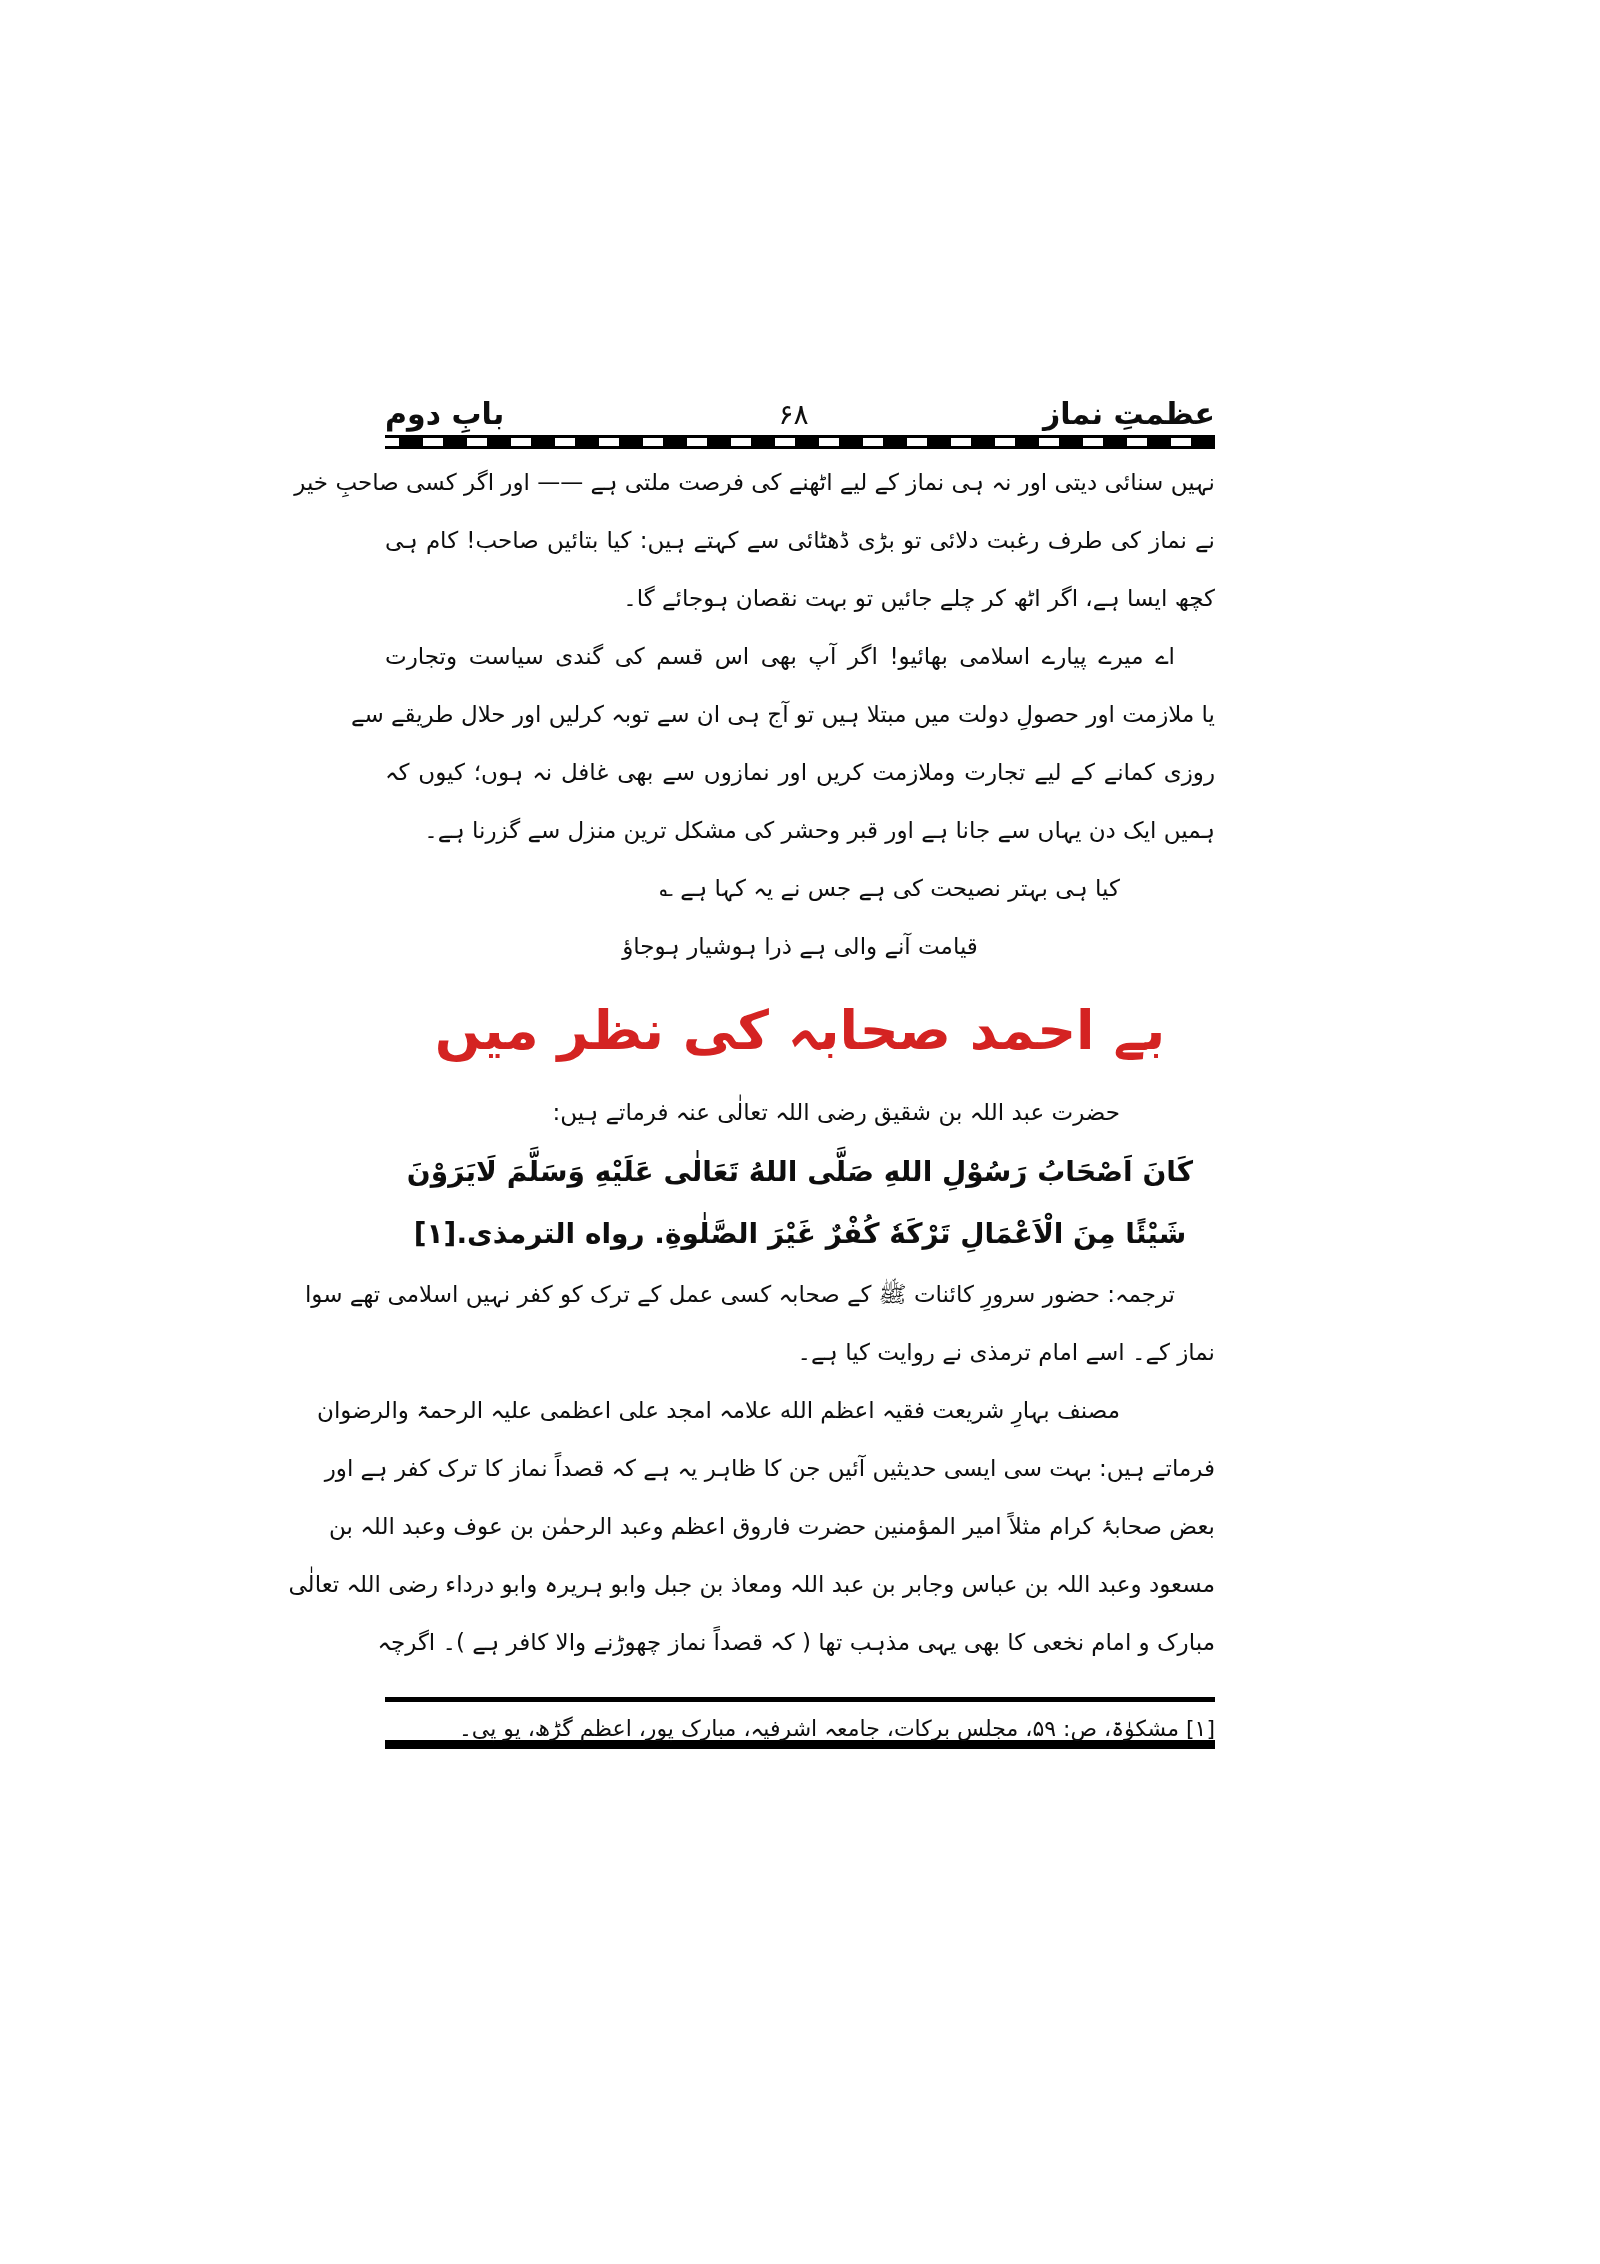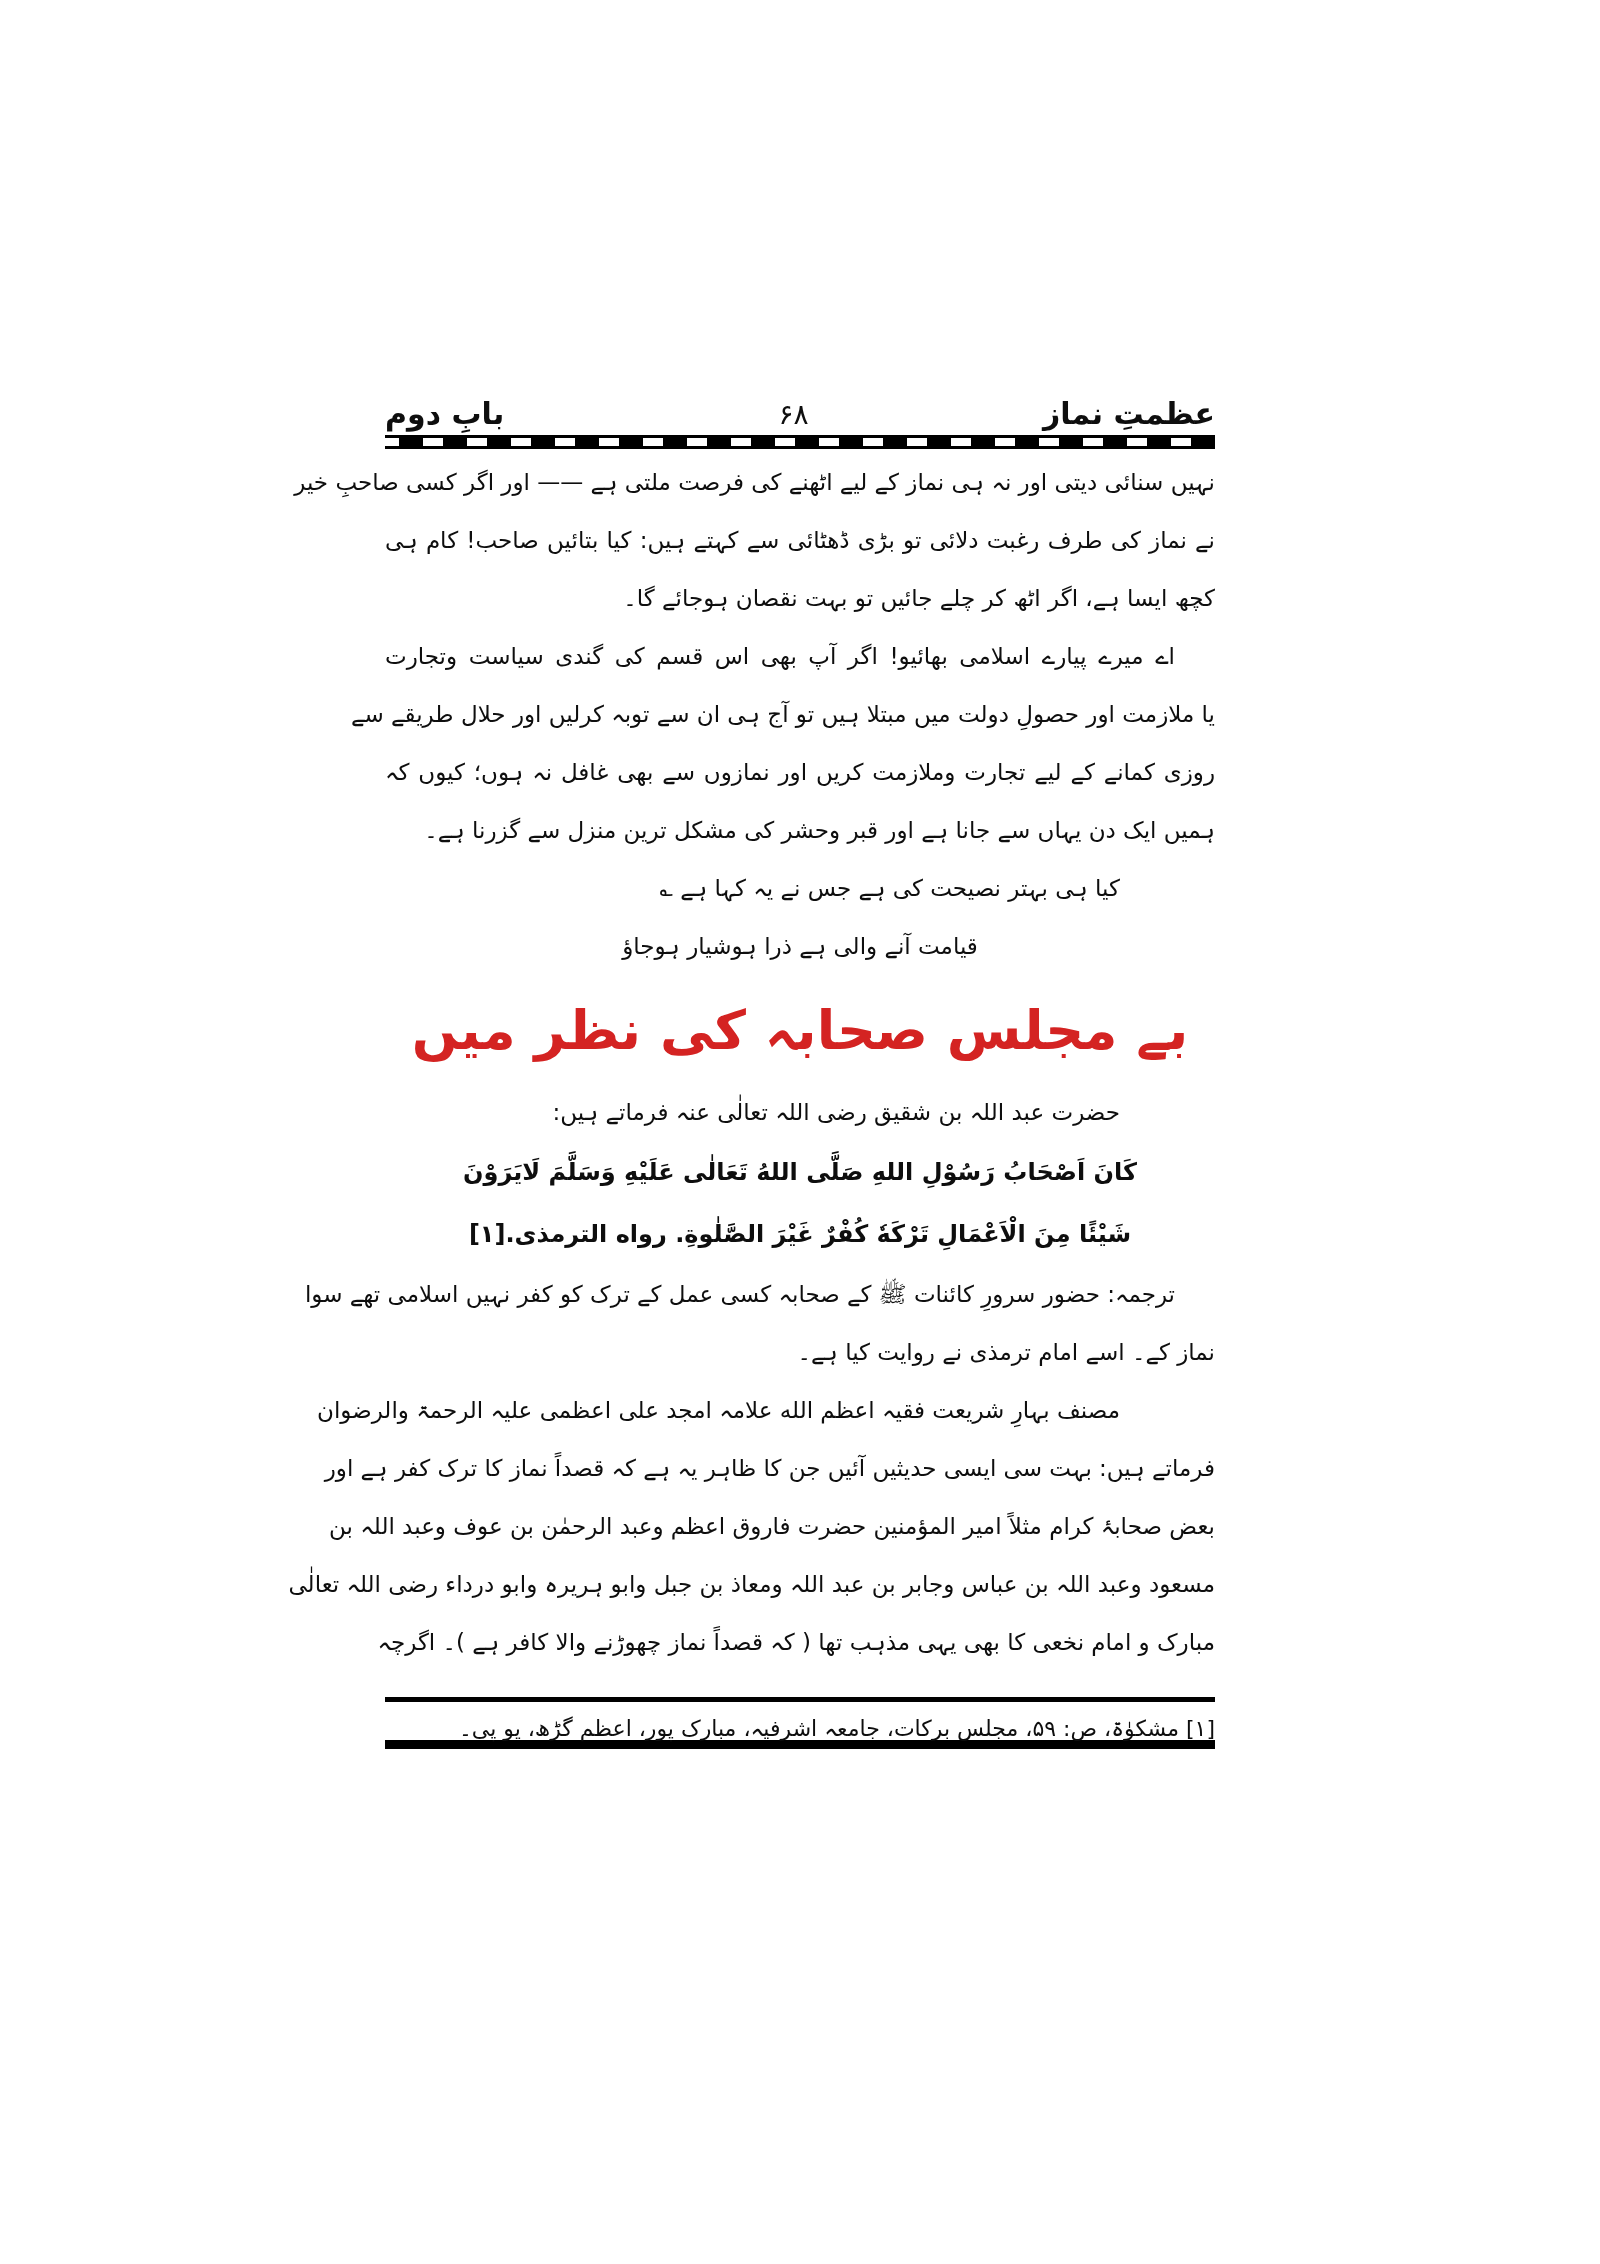--- a/index.html
+++ b/index.html
@@ -53,21 +53,21 @@
   .section-heading {
     margin:12px 0 8px;
     height:88px; line-height:88px;
     text-align:center;
     font-size:54px;
     font-weight:bold;
   }
   .arabic .line {
     height:62px; line-height:62px;
     font-weight:bold;
-    font-size:24px;
+    font-size:28px;
     text-align:left;
     text-align-last:center;
   }
   .footnote-rule {
     margin-top:26px;
     height:5px;
     background:#000;
   }
   .footnote-line {
     height:38px; line-height:54px;
@@ -108,21 +108,21 @@
         <div class="line">روزی کمانے کے لیے تجارت وملازمت کریں اور نمازوں سے بھی غافل نہ ہوں؛ کیوں کہ</div>
         <div class="line short">ہمیں ایک دن یہاں سے جانا ہے اور قبر وحشر کی مشکل ترین منزل سے گزرنا ہے۔</div>
       </div>
 
       <div class="line short indent">کیا ہی بہتر نصیحت کی ہے جس نے یہ کہا ہے ؎</div>
 
       <div class="verse-row">
         <span>قیامت آنے والی ہے ذرا ہوشیار ہوجاؤ</span>
       </div>
 
-      <div class="section-heading" style="color:#d42322">بے مجلس صحابہ کی نظر میں</div>
+      <div class="section-heading" style="color:#d42322">بے احمد صحابہ کی نظر میں</div>
 
       <div class="line short indent">حضرت عبد اللہ بن شقیق رضی اللہ تعالٰی عنہ فرماتے ہیں:</div>
 
       <div class="arabic">
         <div class="line">كَانَ اَصْحَابُ رَسُوْلِ اللهِ صَلَّى اللهُ تَعَالٰى عَلَيْهِ وَسَلَّمَ لَايَرَوْنَ</div>
         <div class="line">شَيْئًا مِنَ الْاَعْمَالِ تَرْكَهٗ كُفْرٌ غَيْرَ الصَّلٰوةِ. رواه الترمذى.[۱]</div>
       </div>
 
       <div>
         <div class="line indent-sm">ترجمہ: حضور سرورِ کائنات ﷺ کے صحابہ کسی عمل کے ترک کو کفر نہیں اسلامی تھے سوا</div>

